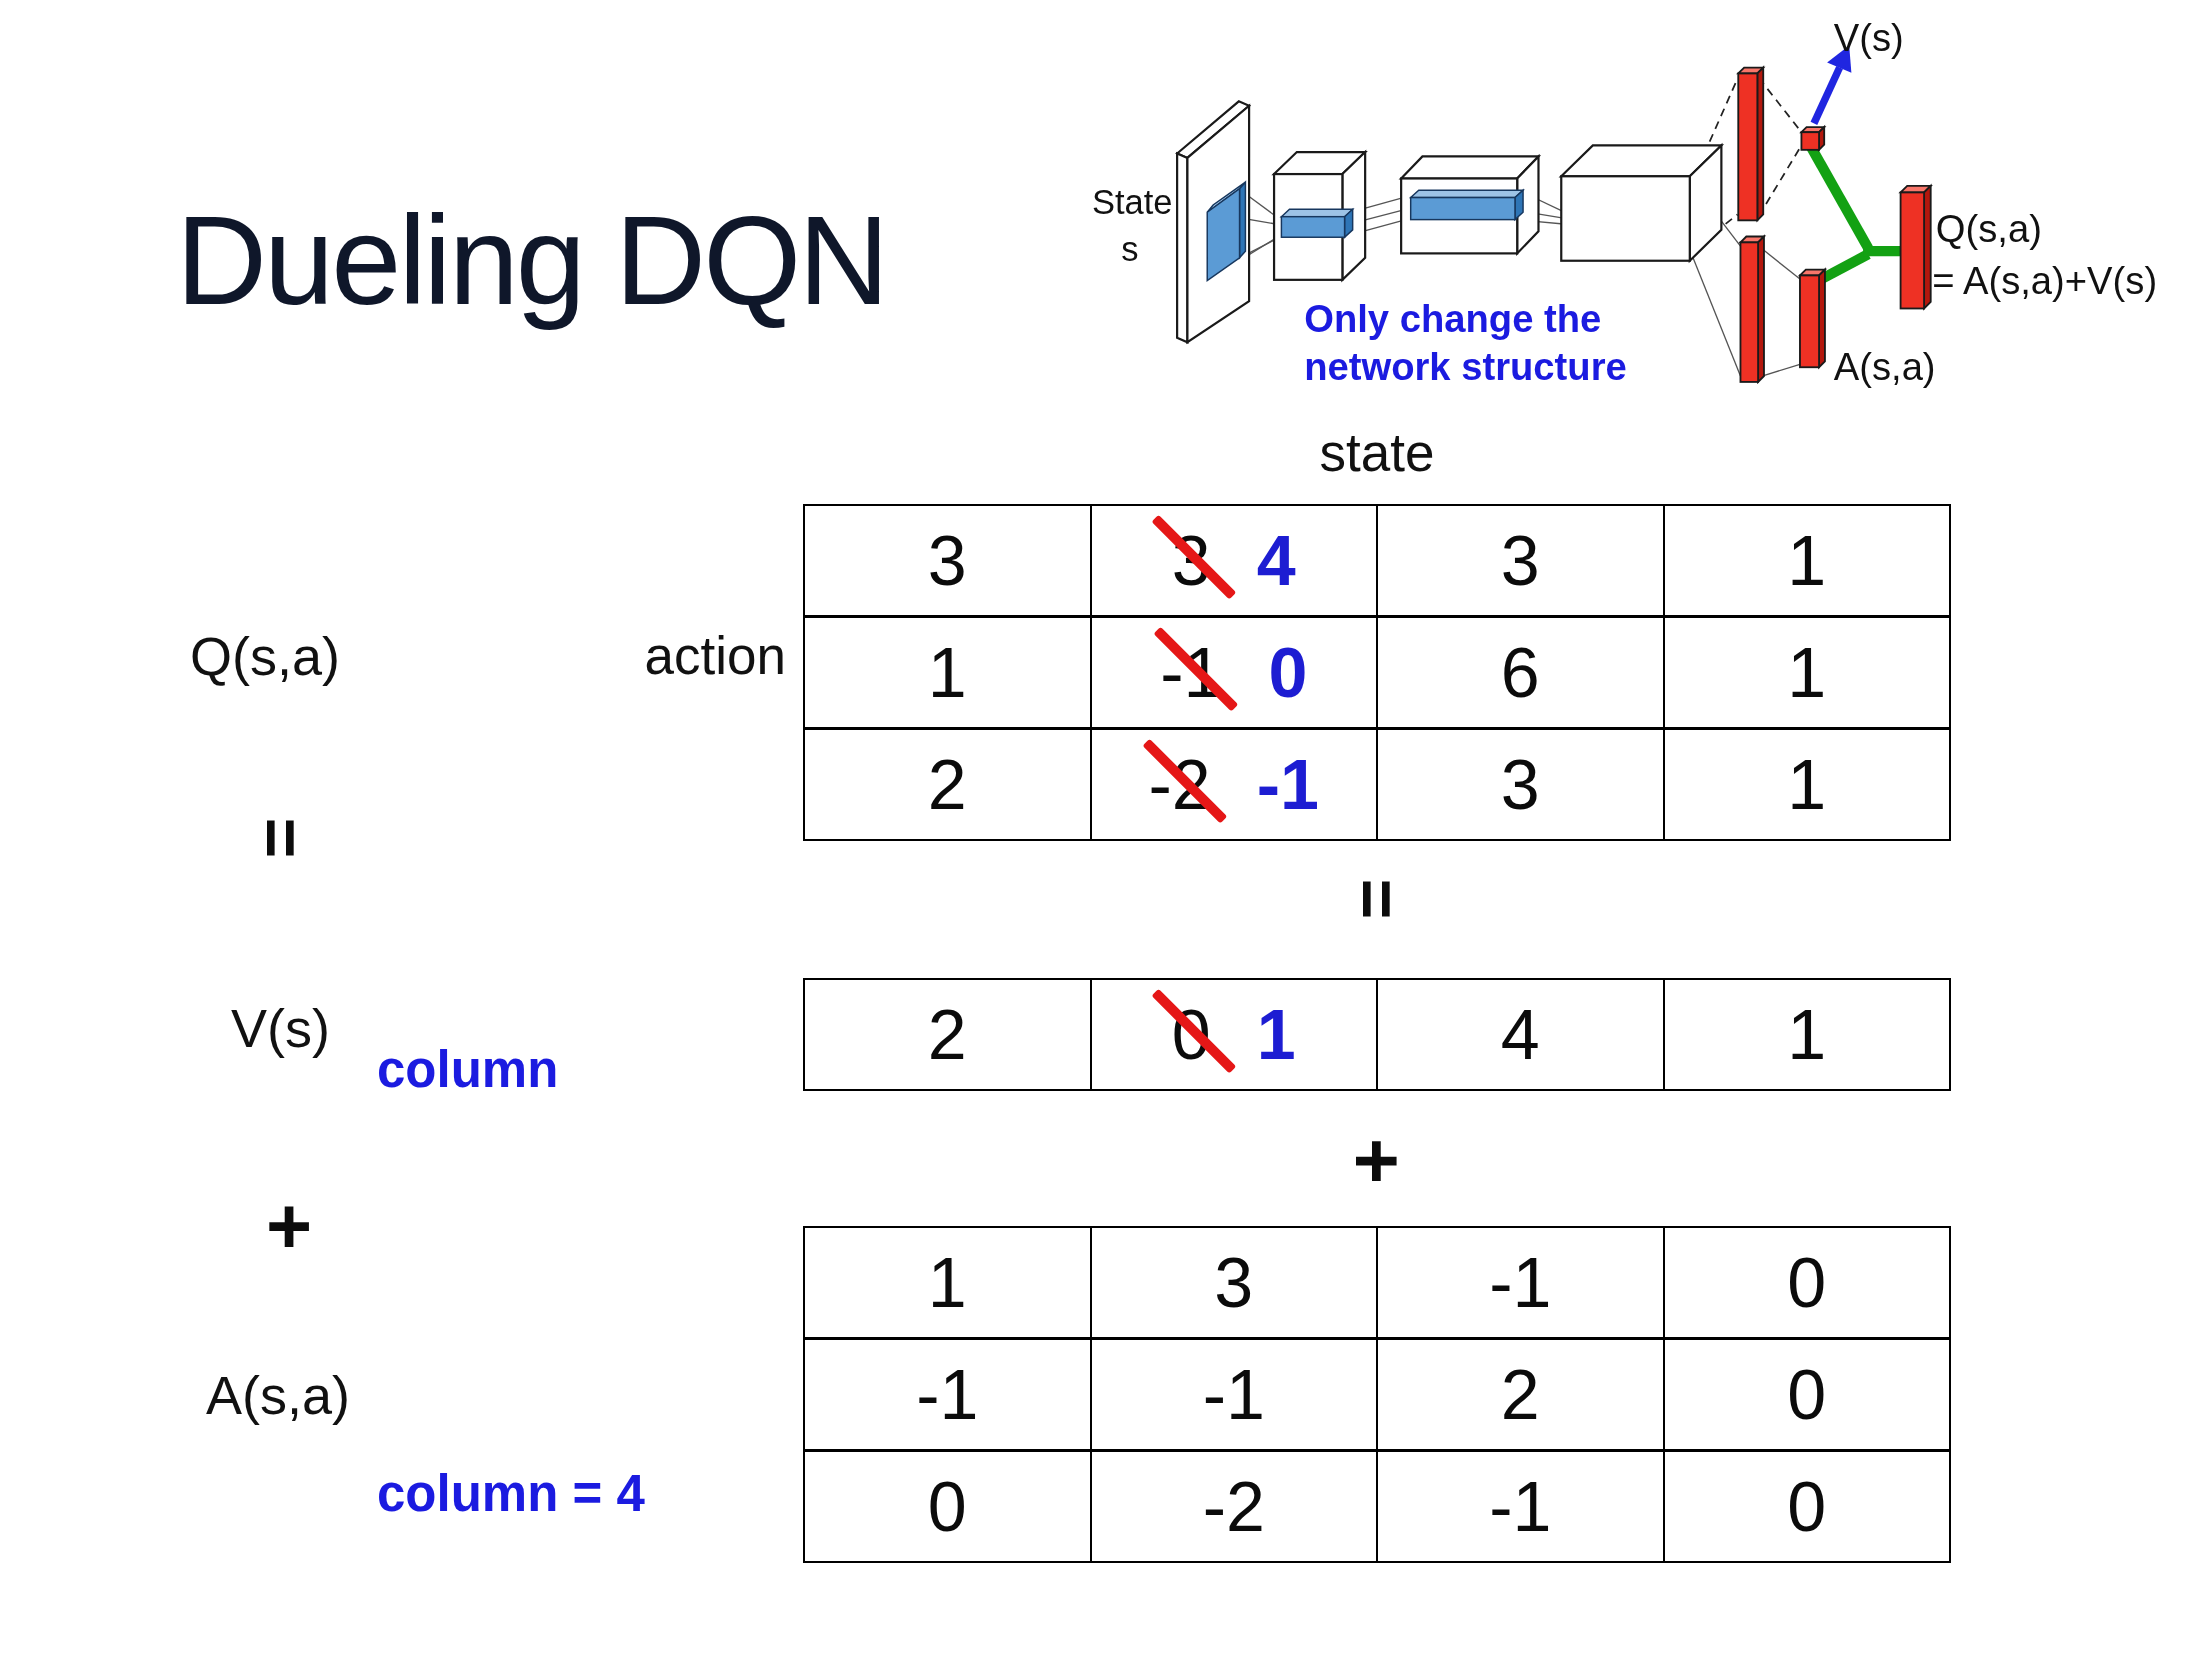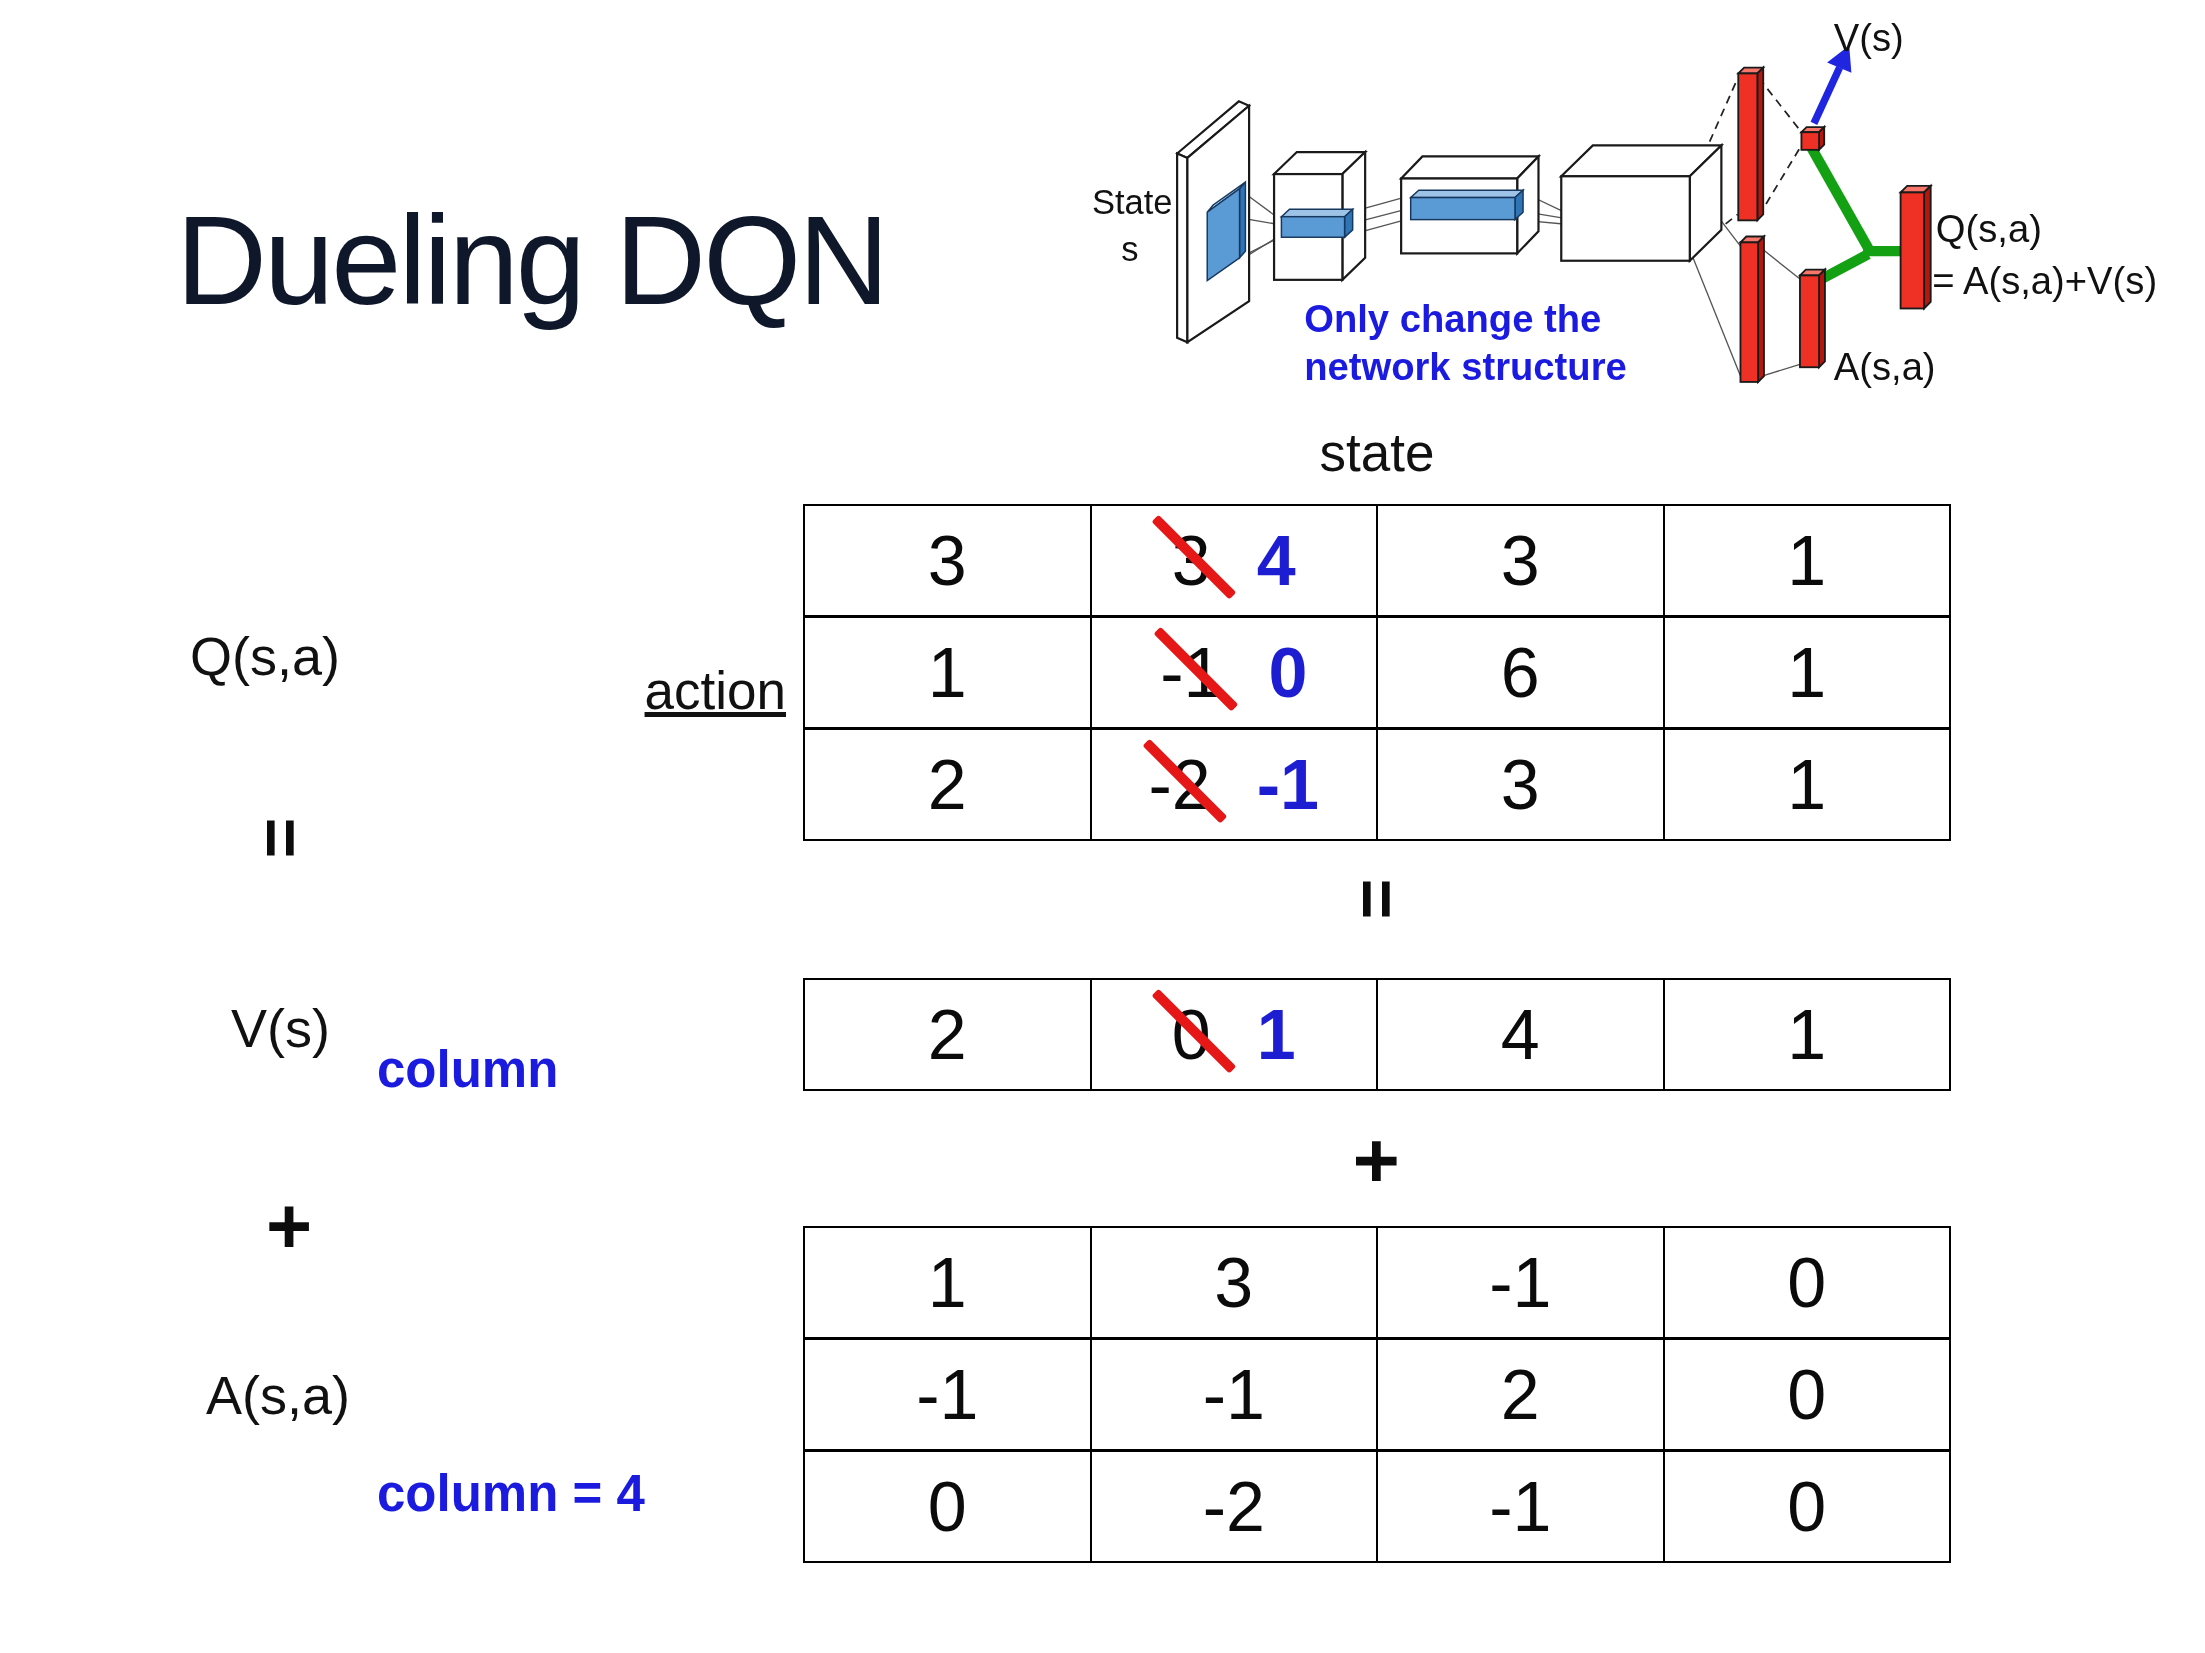--- a/index.html
+++ b/index.html
@@ -8,21 +8,21 @@
     font-family:"Liberation Sans","DejaVu Sans",sans-serif; color:#161616; overflow:hidden;
   }
   .abs { position:absolute; }
 
   
   #title { left:176px; top:176px; font-size:126px; letter-spacing:-2.9px; color:#0f172a; white-space:nowrap;margin-top:12px; }
 
   
   .hdr { font-size:53px; color:#111; }
   #state-header { left:803px; top:422px; width:1148px; text-align:center; }
-  #action-label { left:448px; top:660px; width:338px; text-align:right;text-decoration:underline; }
+  #action-label { left:448px; top:625px; width:338px; text-align:right; }
   .side-label { font-size:54px; color:#111; white-space:nowrap; }
   #q-label { left:190px; top:625px; }
   #v-label { left:231px; top:997px; }
   #a-label { left:206px; top:1364px; }
 
   .sym-box { display:flex; align-items:center; justify-content:center; }
   .sym { font-size:70px; font-weight:600; color:#0c0c0c; }
   .rot90 { display:inline-block; transform:rotate(90deg); }
   #eq-left  { left:215px;  top:792px; width:132px; height:92px; }
   #eq-mid   { left:803px; top:853px; width:1148px; height:92px; }

